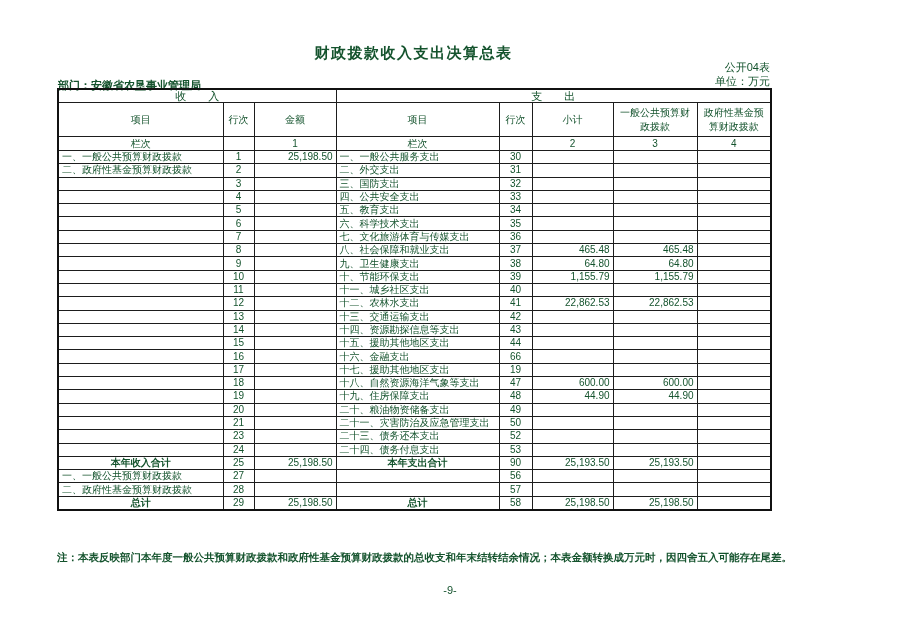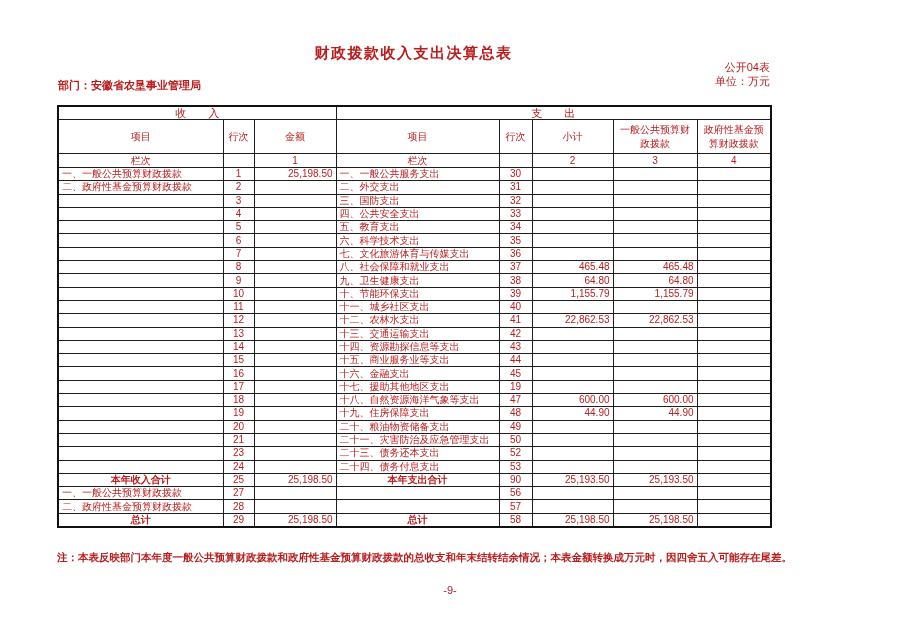--- a/index.html
+++ b/index.html
@@ -1,33 +1,33 @@
 <!DOCTYPE html>
 <html><head>
 <meta charset="utf-8">
 <style>
   html, body { margin:0; padding:0; background:#ffffff; }
   .page {
     position:relative; width:900px; height:636px; background:#ffffff;
-    font-family:"Liberation Sans", sans-serif; color:#b91c1c;
+    font-family:"Liberation Sans", sans-serif; color:#14532d;
     overflow:hidden;
   }
   .title {
     position:absolute; top:44px; left:57px; width:713px;
     text-align:center; font-size:15px; font-weight:bold; letter-spacing:1.5px;
   }
   .meta-right {
     position:absolute; top:60px; right:130px; text-align:right;
     font-size:11px; line-height:14px;
   }
   .dept {
     position:absolute; top:78px; left:58px; font-size:11px; font-weight:bold;
   }
   table.fiscal {
-    position:absolute; top:105px; left:57px; width:713px;
+    position:absolute; top:88px; left:57px; width:713px;
     border-collapse:collapse; table-layout:fixed;
     border:2px solid #111;
   }
   table.fiscal th, table.fiscal td {
     border:1px solid #1d1d1d; padding:0 3px; overflow:hidden;
   }
   tr.sec th {
     height:12px; font-size:11px; font-weight:normal; text-align:center;
     line-height:12px; white-space:nowrap;
   }
@@ -243,32 +243,32 @@
           <td class="item">十四、资源勘探信息等支出</td>
           <td class="line">43</td>
           <td class="num"></td>
           <td class="num"></td>
           <td class="num"></td>
         </tr>
         <tr>
           <td class="item"></td>
           <td class="line">15</td>
           <td class="num"></td>
-          <td class="item">十五、商业服务业等支出</td>
+          <td class="item">十五、援助其他地区支出</td>
           <td class="line">44</td>
           <td class="num"></td>
           <td class="num"></td>
           <td class="num"></td>
         </tr>
         <tr>
           <td class="item"></td>
           <td class="line">16</td>
           <td class="num"></td>
           <td class="item">十六、金融支出</td>
-          <td class="line">45</td>
+          <td class="line">66</td>
           <td class="num"></td>
           <td class="num"></td>
           <td class="num"></td>
         </tr>
         <tr>
           <td class="item"></td>
           <td class="line">17</td>
           <td class="num"></td>
           <td class="item">十七、援助其他地区支出</td>
           <td class="line">19</td>

